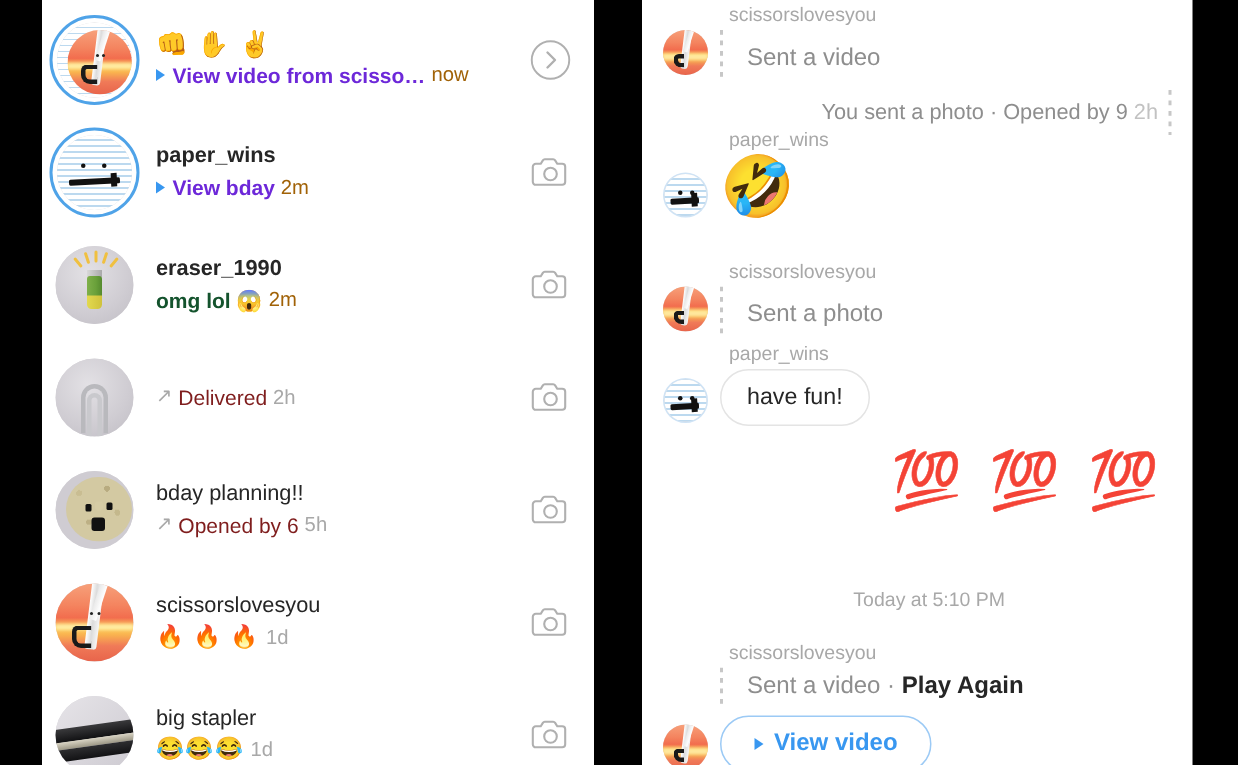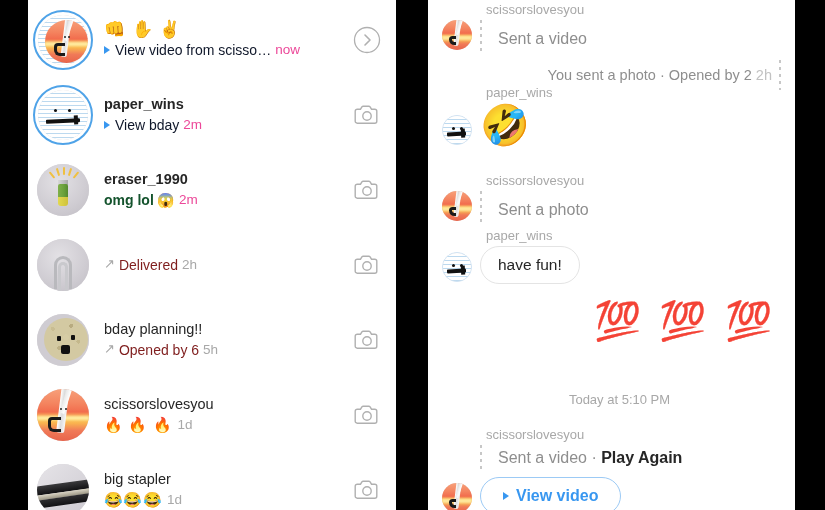--- a/index.html
+++ b/index.html
@@ -242,23 +242,23 @@
     display: flex;
     align-items: center;
     gap: 4px;
     font-size: 14px;
     line-height: 20px;
     margin-top: 1px;
     white-space: nowrap;
   }
   .row-sub .label { color: #7f1d1d; }
   .row-sub .label.bold { color: #14532d; font-weight: bold; }
-  .row-sub .label.link { color: #0f172a; font-weight: normal; }
+  .row-sub .label.link { color: #6d28d9; font-weight: bold; }
   .row-sub .ts { color: #a8a8a8; font-size: 13.5px; }
-  .row-sub .ts.dark { color: #ec4899; }
+  .row-sub .ts.dark { color: #a16207; }
 
   .emoji-title { font-size: 17px; line-height: 19px; letter-spacing: 1px; }
   .emoji-sub  { font-size: 15px; letter-spacing: 1px; }
 
   .tri {
     display: inline-block;
     width: 0; height: 0;
     border-left: 6px solid currentColor;
     border-top: 4px solid transparent;
     border-bottom: 4px solid transparent;
@@ -593,21 +593,21 @@
             <div class="scissor2"></div>
             <div class="scissor-handle"></div>
           </div>
           <div class="rail"></div>
           <div class="media-text">Sent a video</div>
         </div>
       </div>
 
       <div class="right-row abs" style="right:14px; top:60px;">
         <div class="right-meta">
-          <span>You sent a photo · Opened by 2</span>
+          <span>You sent a photo · Opened by 9</span>
           <span class="ts">2h</span>
         </div>
         <div class="rail" style="height:30px;min-height:30px;"></div>
       </div>
 
       <div class="msg-block abs" style="left:14px; top:85px;">
         <div class="msg-name">paper_wins</div>
         <div class="msg-line">
           <div class="msg-avatar ringed">
             <div class="art art-paper"></div>

